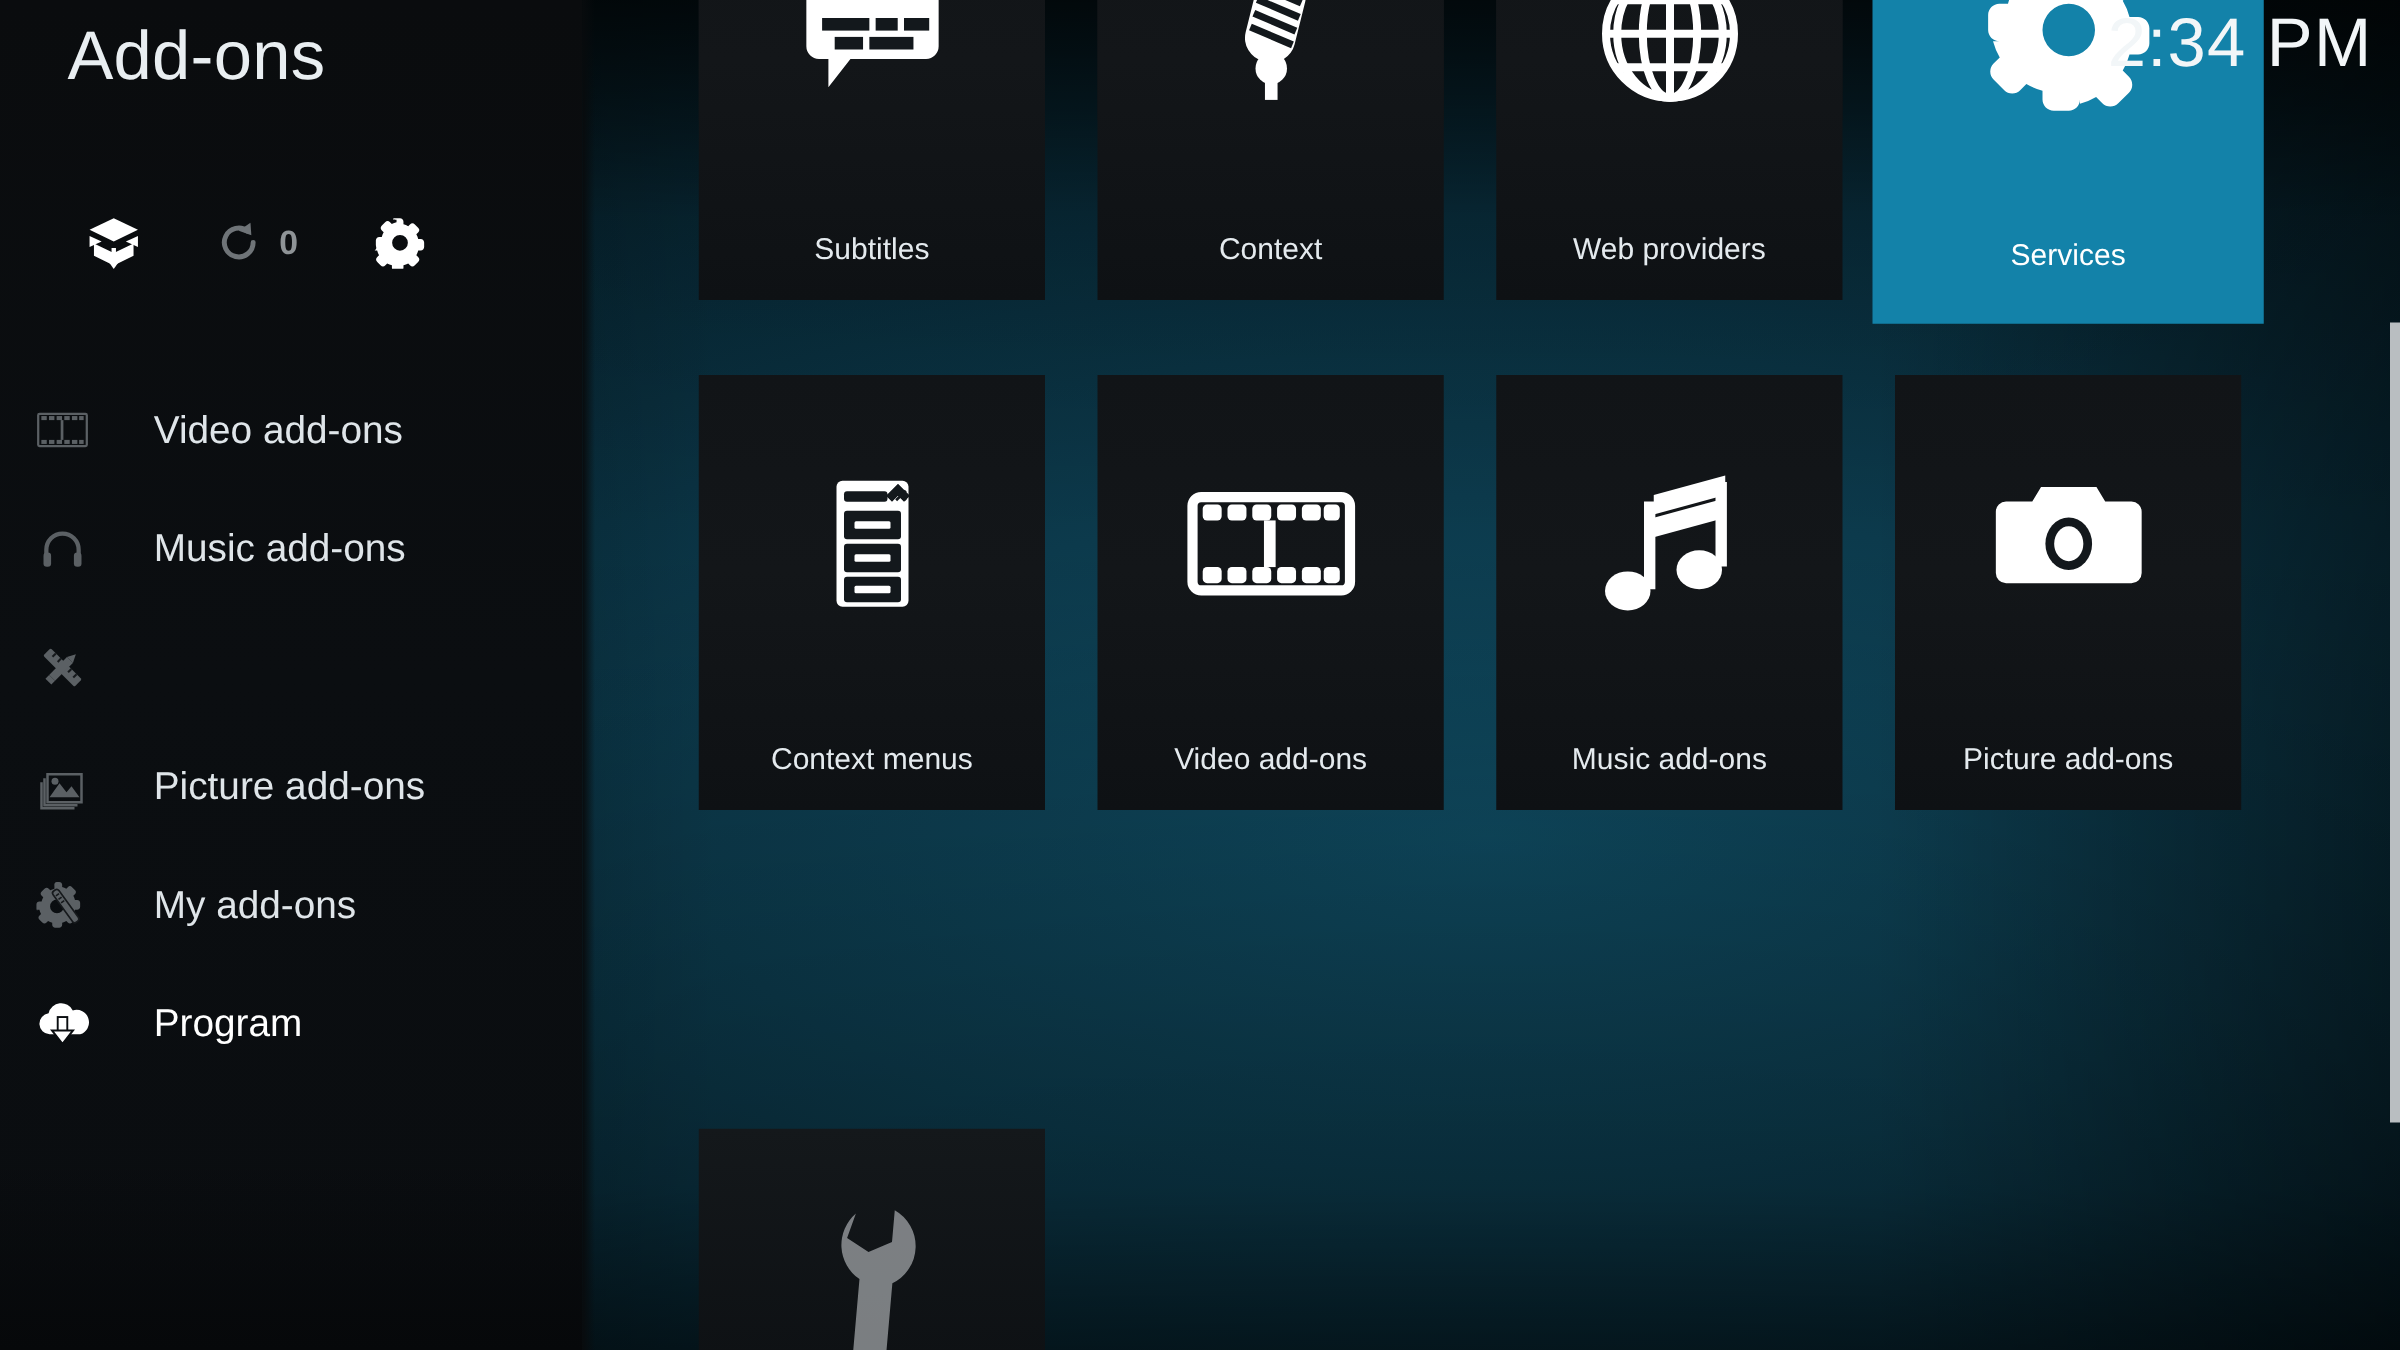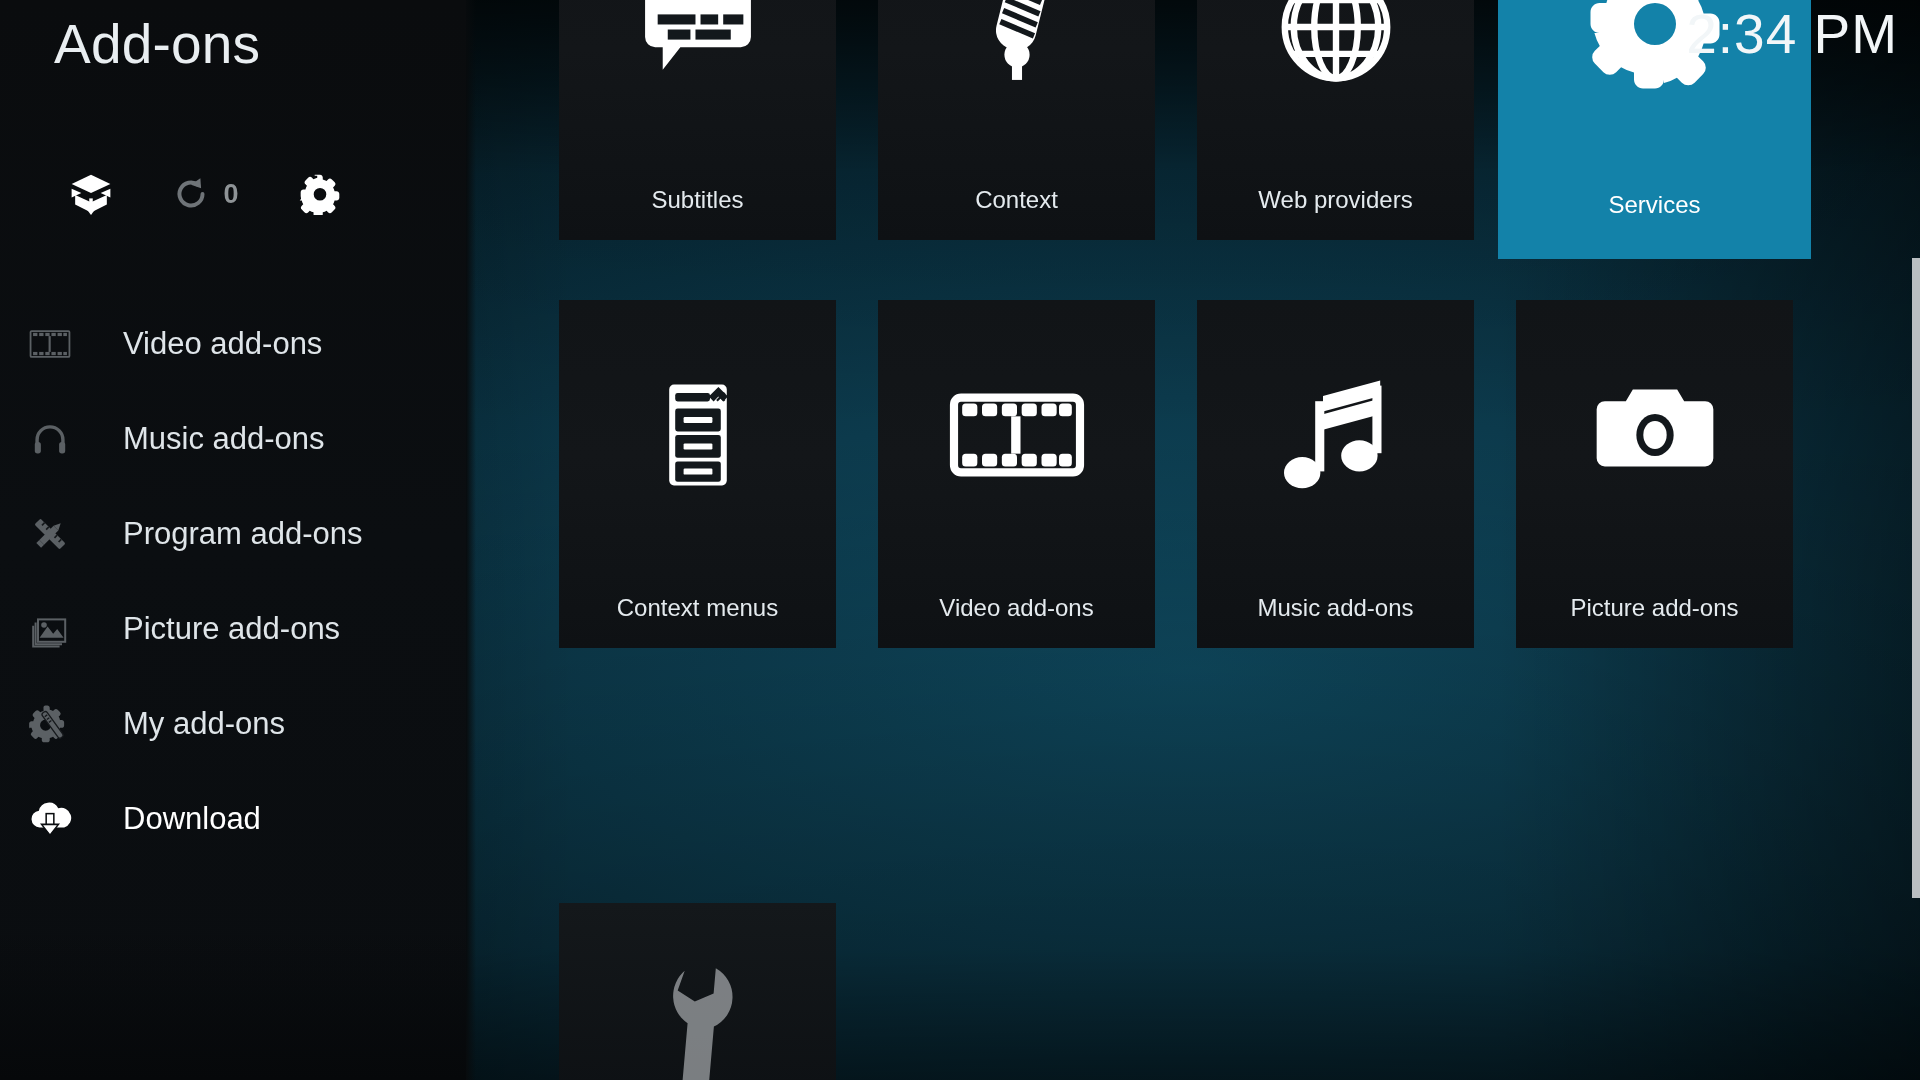--- a/index.html
+++ b/index.html
@@ -524,21 +524,20 @@
                 <rect x="76" y="40" width="4" height="9" fill="#16191c"></rect>
               </g>
               <g transform="rotate(-45 50 50)">
                 <path d="M22 42 L70 42 L70 58 L22 58 Z"></path>
                 <path d="M70 42 L86 50 L70 58 Z"></path>
                 <path d="M22 42 L12 42 L12 58 L22 58 Z"></path>
               </g>
             </g>
           </svg>
         </span>
-        <span class="nav-label">Program add-ons</span>
       </div>
 
       <div class="nav-item">
         <span class="nav-icon">
           <svg width="42" height="40" viewBox="0 0 100 100">
             <rect x="20" y="26" width="68" height="56" fill="none" stroke="#5b6064" stroke-width="5"></rect>
             <path d="M24 72 L44 44 L58 62 L68 50 L84 72 Z" fill="#5b6064"></path>
             <circle cx="35" cy="40" r="7" fill="#5b6064"></circle>
             <path d="M14 34 L14 88 L80 88" fill="none" stroke="#5b6064" stroke-width="5"></path>
             <path d="M8 42 L8 94 L74 94" fill="none" stroke="#5b6064" stroke-width="5"></path>
@@ -563,21 +562,21 @@
       </div>
 
       <div class="nav-item active">
         <span class="nav-icon">
           <svg width="46" height="40" viewBox="0 0 120 100">
             <path fill="#ffffff" d="M33 72a22 22 0 0 1-2-43.8 27 27 0 0 1 50.5-6A20 20 0 0 1 97 72z"></path>
             <rect x="50" y="36" width="20" height="32" fill="#ffffff" stroke="#0a0d10" stroke-width="4"></rect>
             <path fill="#ffffff" stroke="#0a0d10" stroke-width="4" d="M38 64 L82 64 L60 92 Z"></path>
           </svg>
         </span>
-        <span class="nav-label">Download</span>
+        <span class="nav-label">Program</span>
       </div>
 
     </div>
 
     <div class="sidebar-bottom-fade"></div>
   </div>
 
   <div class="sidebar-fade"></div>
 
 </div>

